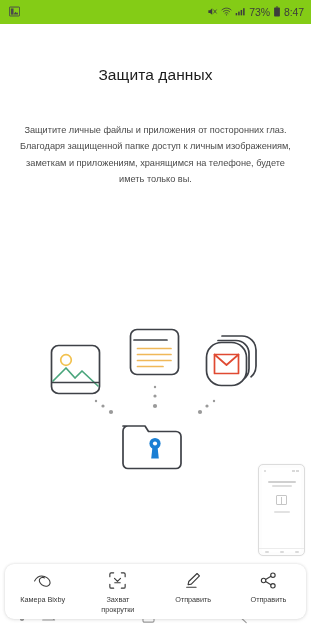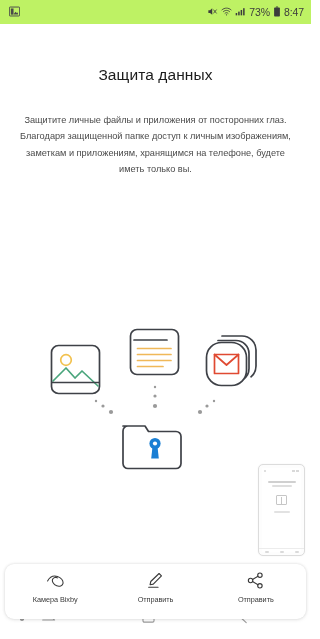--- a/index.html
+++ b/index.html
@@ -27,21 +27,21 @@
   }
 
   
   .status-bar {
     height: 24px;
     flex: 0 0 24px;
     display: flex;
     align-items: center;
     justify-content: space-between;
     padding: 0 7px 0 9px;
-    background: #bef264;
+    background: #84cc16;
   }
   .status-left { display: flex; align-items: center; gap: 4px; }
   .status-right {
     display: flex;
     align-items: center;
     gap: 3px;
     color: #3c3c3c;
     font-size: 10.5px;
     letter-spacing: -0.1px;
   }
@@ -63,21 +63,21 @@
     right: 0;
     text-align: center;
     font-size: 15.5px;
     font-weight: normal;
     color: #1c1c1c;
     letter-spacing: 0.1px;
   }
 
   .page-body {
     position: absolute;
-    top: 88px;
+    top: 98px;
     left: 14px;
     right: 14px;
     text-align: center;
     font-size: 9.2px;
     line-height: 16.3px;
     color: #4a4a4a;
   }
 
   
   .illustration {
@@ -394,20 +394,34 @@
 
       <div class="tool">
         <span class="tool-icon">
           <svg width="19" height="14" viewBox="0 0 24 17" aria-hidden="true">
             <path d="M2 8.5 C5 3 10 1.5 14.5 2.8 C19 4.1 22 8 21.5 11.5 C21 14.6 17 16 13.5 14.6 C9.5 13 7 9 8.5 6 C9.6 3.8 12.5 3.3 14.4 4.6" fill="none" stroke="#3a3a3a" stroke-width="1.35" stroke-linecap="round"></path>
           </svg>
         </span>
         <span class="tool-label">Камера Bixby</span>
       </div>
 
+      <div class="tool">
+        <span class="tool-icon">
+          <svg width="17" height="17" viewBox="0 0 20 20" aria-hidden="true">
+            <path d="M1 5.5 V2.5 A1.5 1.5 0 0 1 2.5 1 H5.5" fill="none" stroke="#3a3a3a" stroke-width="1.35" stroke-linecap="round"></path>
+            <path d="M14.5 1 H17.5 A1.5 1.5 0 0 1 19 2.5 V5.5" fill="none" stroke="#3a3a3a" stroke-width="1.35" stroke-linecap="round"></path>
+            <path d="M19 14.5 V17.5 A1.5 1.5 0 0 1 17.5 19 H14.5" fill="none" stroke="#3a3a3a" stroke-width="1.35" stroke-linecap="round"></path>
+            <path d="M5.5 19 H2.5 A1.5 1.5 0 0 1 1 17.5 V14.5" fill="none" stroke="#3a3a3a" stroke-width="1.35" stroke-linecap="round"></path>
+            <path d="M6.5 7.5 L10 11 L13.5 7.5" fill="none" stroke="#3a3a3a" stroke-width="1.35" stroke-linecap="round" stroke-linejoin="round"></path>
+            <path d="M6.8 12.6 H13.2" fill="none" stroke="#3a3a3a" stroke-width="1.35" stroke-linecap="round"></path>
+          </svg>
+        </span>
+        <span class="tool-label">Захват
+прокрутки</span>
+      </div>
 
       <div class="tool">
         <span class="tool-icon">
           <svg width="17" height="17" viewBox="0 0 20 20" aria-hidden="true">
             <path d="M14.2 1.8 L17 4.6 L7.4 14.2 L3.6 15 L4.4 11.2 Z" fill="none" stroke="#3a3a3a" stroke-width="1.35" stroke-linejoin="round"></path>
             <path d="M2 18 H13" stroke="#3a3a3a" stroke-width="1.35" stroke-linecap="round"></path>
           </svg>
         </span>
         <span class="tool-label">Отправить</span>
       </div>

